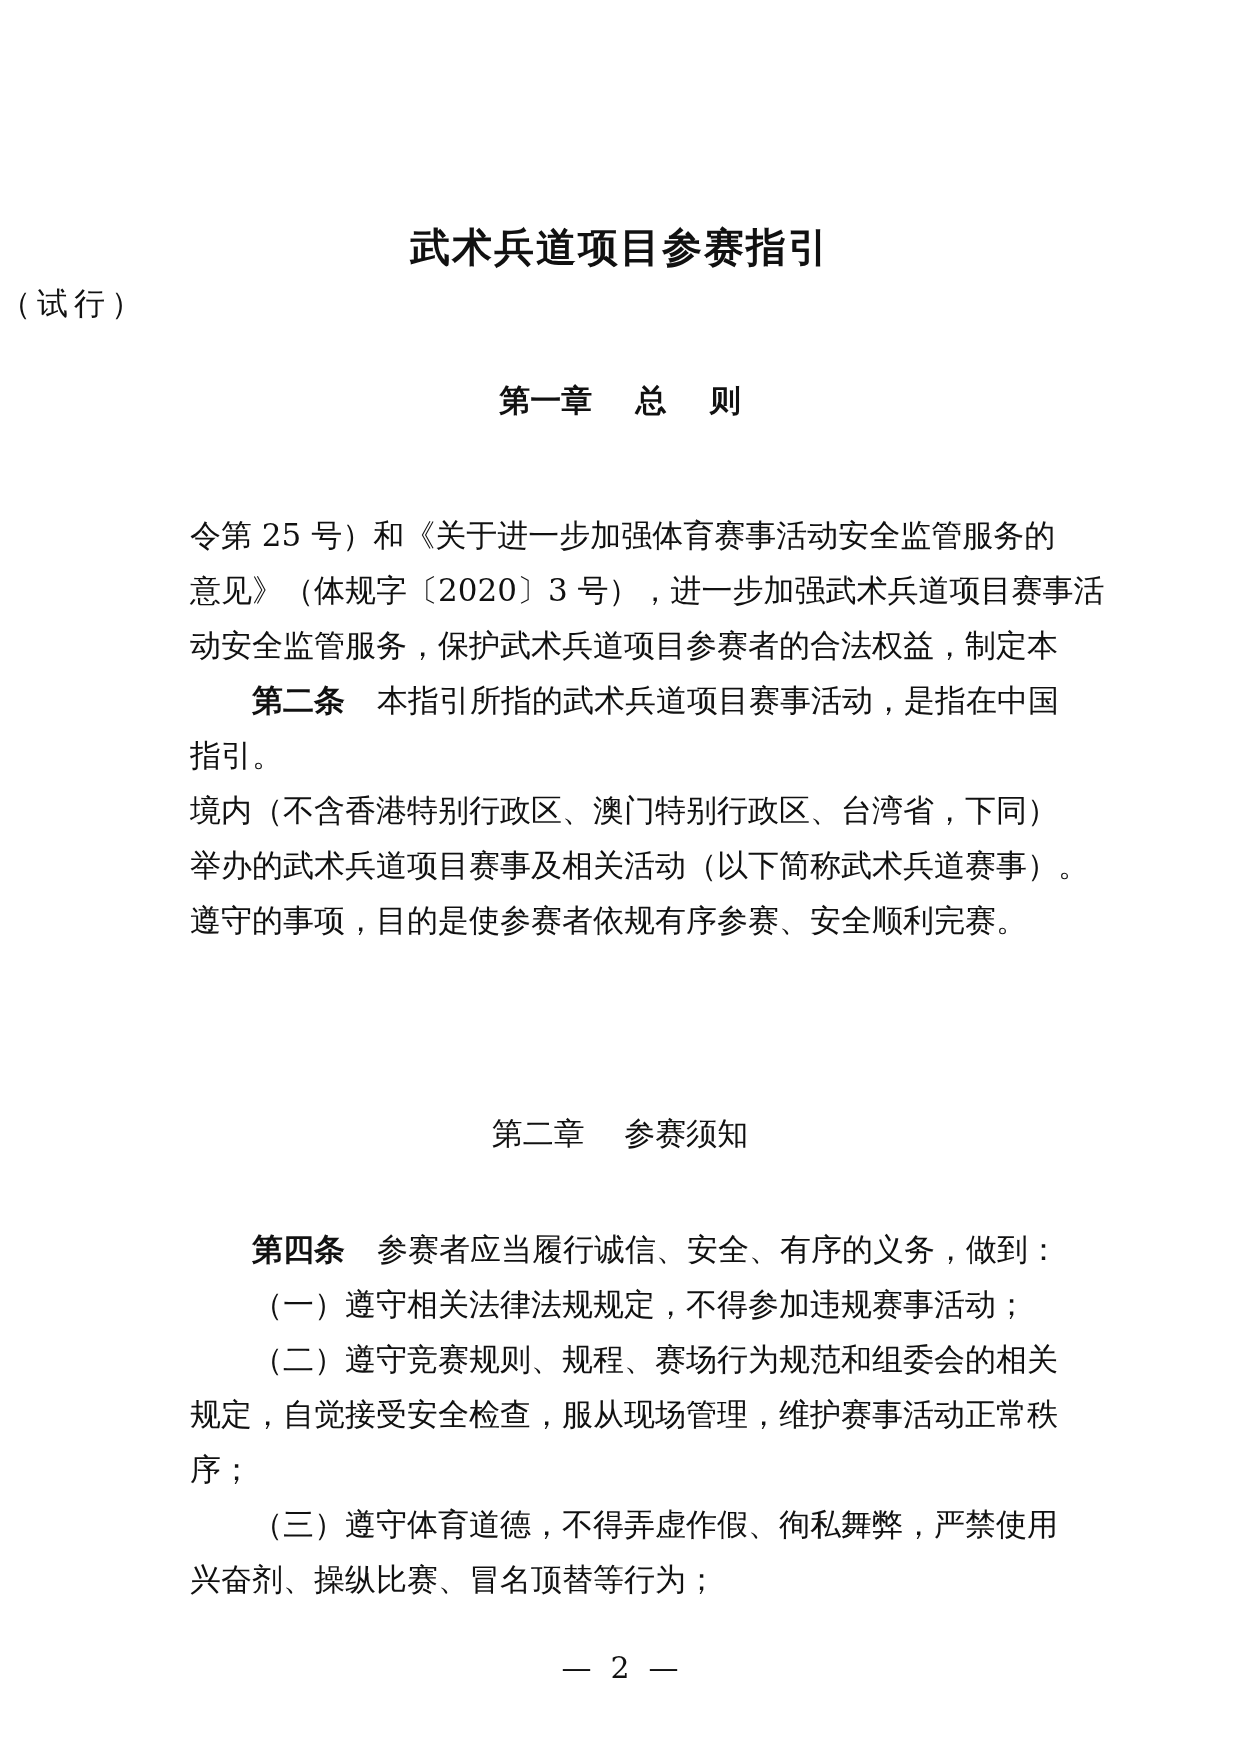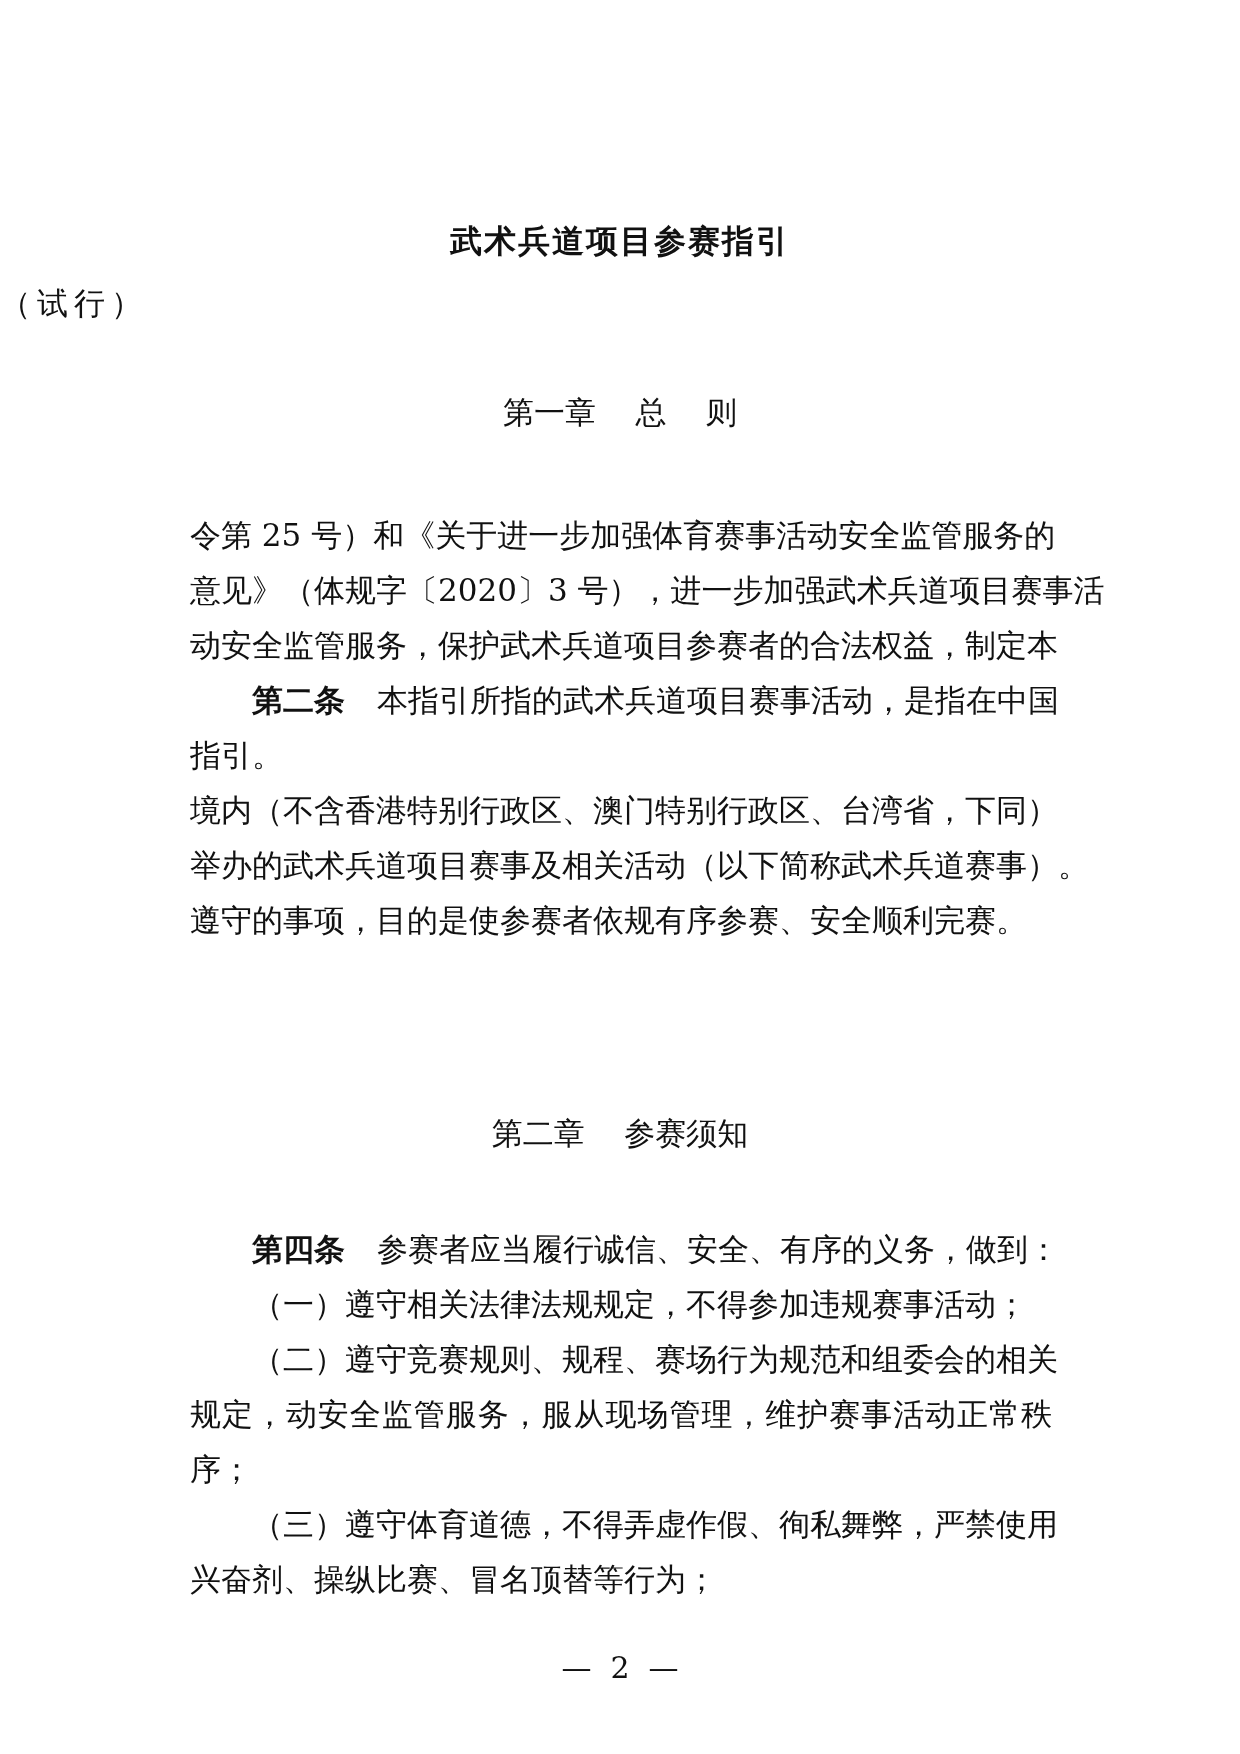--- a/index.html
+++ b/index.html
@@ -1,25 +1,25 @@
 <!DOCTYPE html>
 <html><head>
   <meta charset="utf-8">
   <style>
     html, body { margin: 0; padding: 0; background: #ffffff; }
     body { width: 1240px; height: 1754px; position: relative; overflow: hidden; color: #111111;
            font-family: "DejaVu Serif", "Liberation Serif", serif; }
     .page { position: absolute; left: 0; top: 0; width: 1240px; height: 1754px; }
     .title { position: absolute; left: 0; width: 1240px; top: 220px; text-align: center;
-             font-family: "DejaVu Serif", serif; font-weight: bold; font-size: 32px; letter-spacing: 2px; }
+             font-family: "DejaVu Serif", serif; font-weight: bold; font-size: 40px; letter-spacing: 2px; }
     .subtitle { position: absolute; left: 0; width: 1240px; top: 283px; text-align: left;
                 font-size: 31px; letter-spacing: 6px; }
     .chapter { position: absolute; left: 0; width: 1240px; text-align: center;
                font-family: "DejaVu Sans", sans-serif; font-size: 31px; white-space: pre; }
-    .ch1 { top: 392px; }
+    .ch1 { top: 380px; font-weight: bold; }
     .ch2 { top: 1113px; }
     .body-block { position: absolute; left: 190px; width: 862px; font-size: 31px; }
     .line { height: 55px; line-height: 55px; white-space: nowrap; overflow: visible;
             text-align: justify; text-align-last: justify; }
     .line.last { text-align-last: left; }
     .indent { padding-left: 62px; }
     .art-label { font-family: "DejaVu Sans", sans-serif; font-weight: bold; margin-right: 32px; }
     .pagenum { position: absolute; left: 0; width: 1240px; top: 1650px; text-align: center;
                font-size: 30px; white-space: pre; }
   </style>
@@ -45,20 +45,20 @@
 
     <div class="line last">遵守的事项，目的是使参赛者依规有序参赛、安全顺利完赛。</div>
   </div>
 
   <div class="chapter ch2">第二章    参赛须知</div>
 
   <div class="body-block" style="top:1222px;">
     <div class="line indent"><span class="art-label">第四条</span><span>参赛者应当履行诚信、安全、有序的义务，做到：</span></div>
     <div class="line indent last">（一）遵守相关法律法规规定，不得参加违规赛事活动；</div>
     <div class="line indent">（二）遵守竞赛规则、规程、赛场行为规范和组委会的相关</div>
-    <div class="line">规定，动安全监管服务，服从现场管理，维护赛事活动正常秩</div>
+    <div class="line">规定，自觉接受安全检查，服从现场管理，维护赛事活动正常秩</div>
     <div class="line last">序；</div>
     <div class="line indent">（三）遵守体育道德，不得弄虚作假、徇私舞弊，严禁使用</div>
     <div class="line last">兴奋剂、操纵比赛、冒名顶替等行为；</div>
   </div>
 
   <div class="pagenum">—  2  —</div>
 </div>
 
 </body></html>

